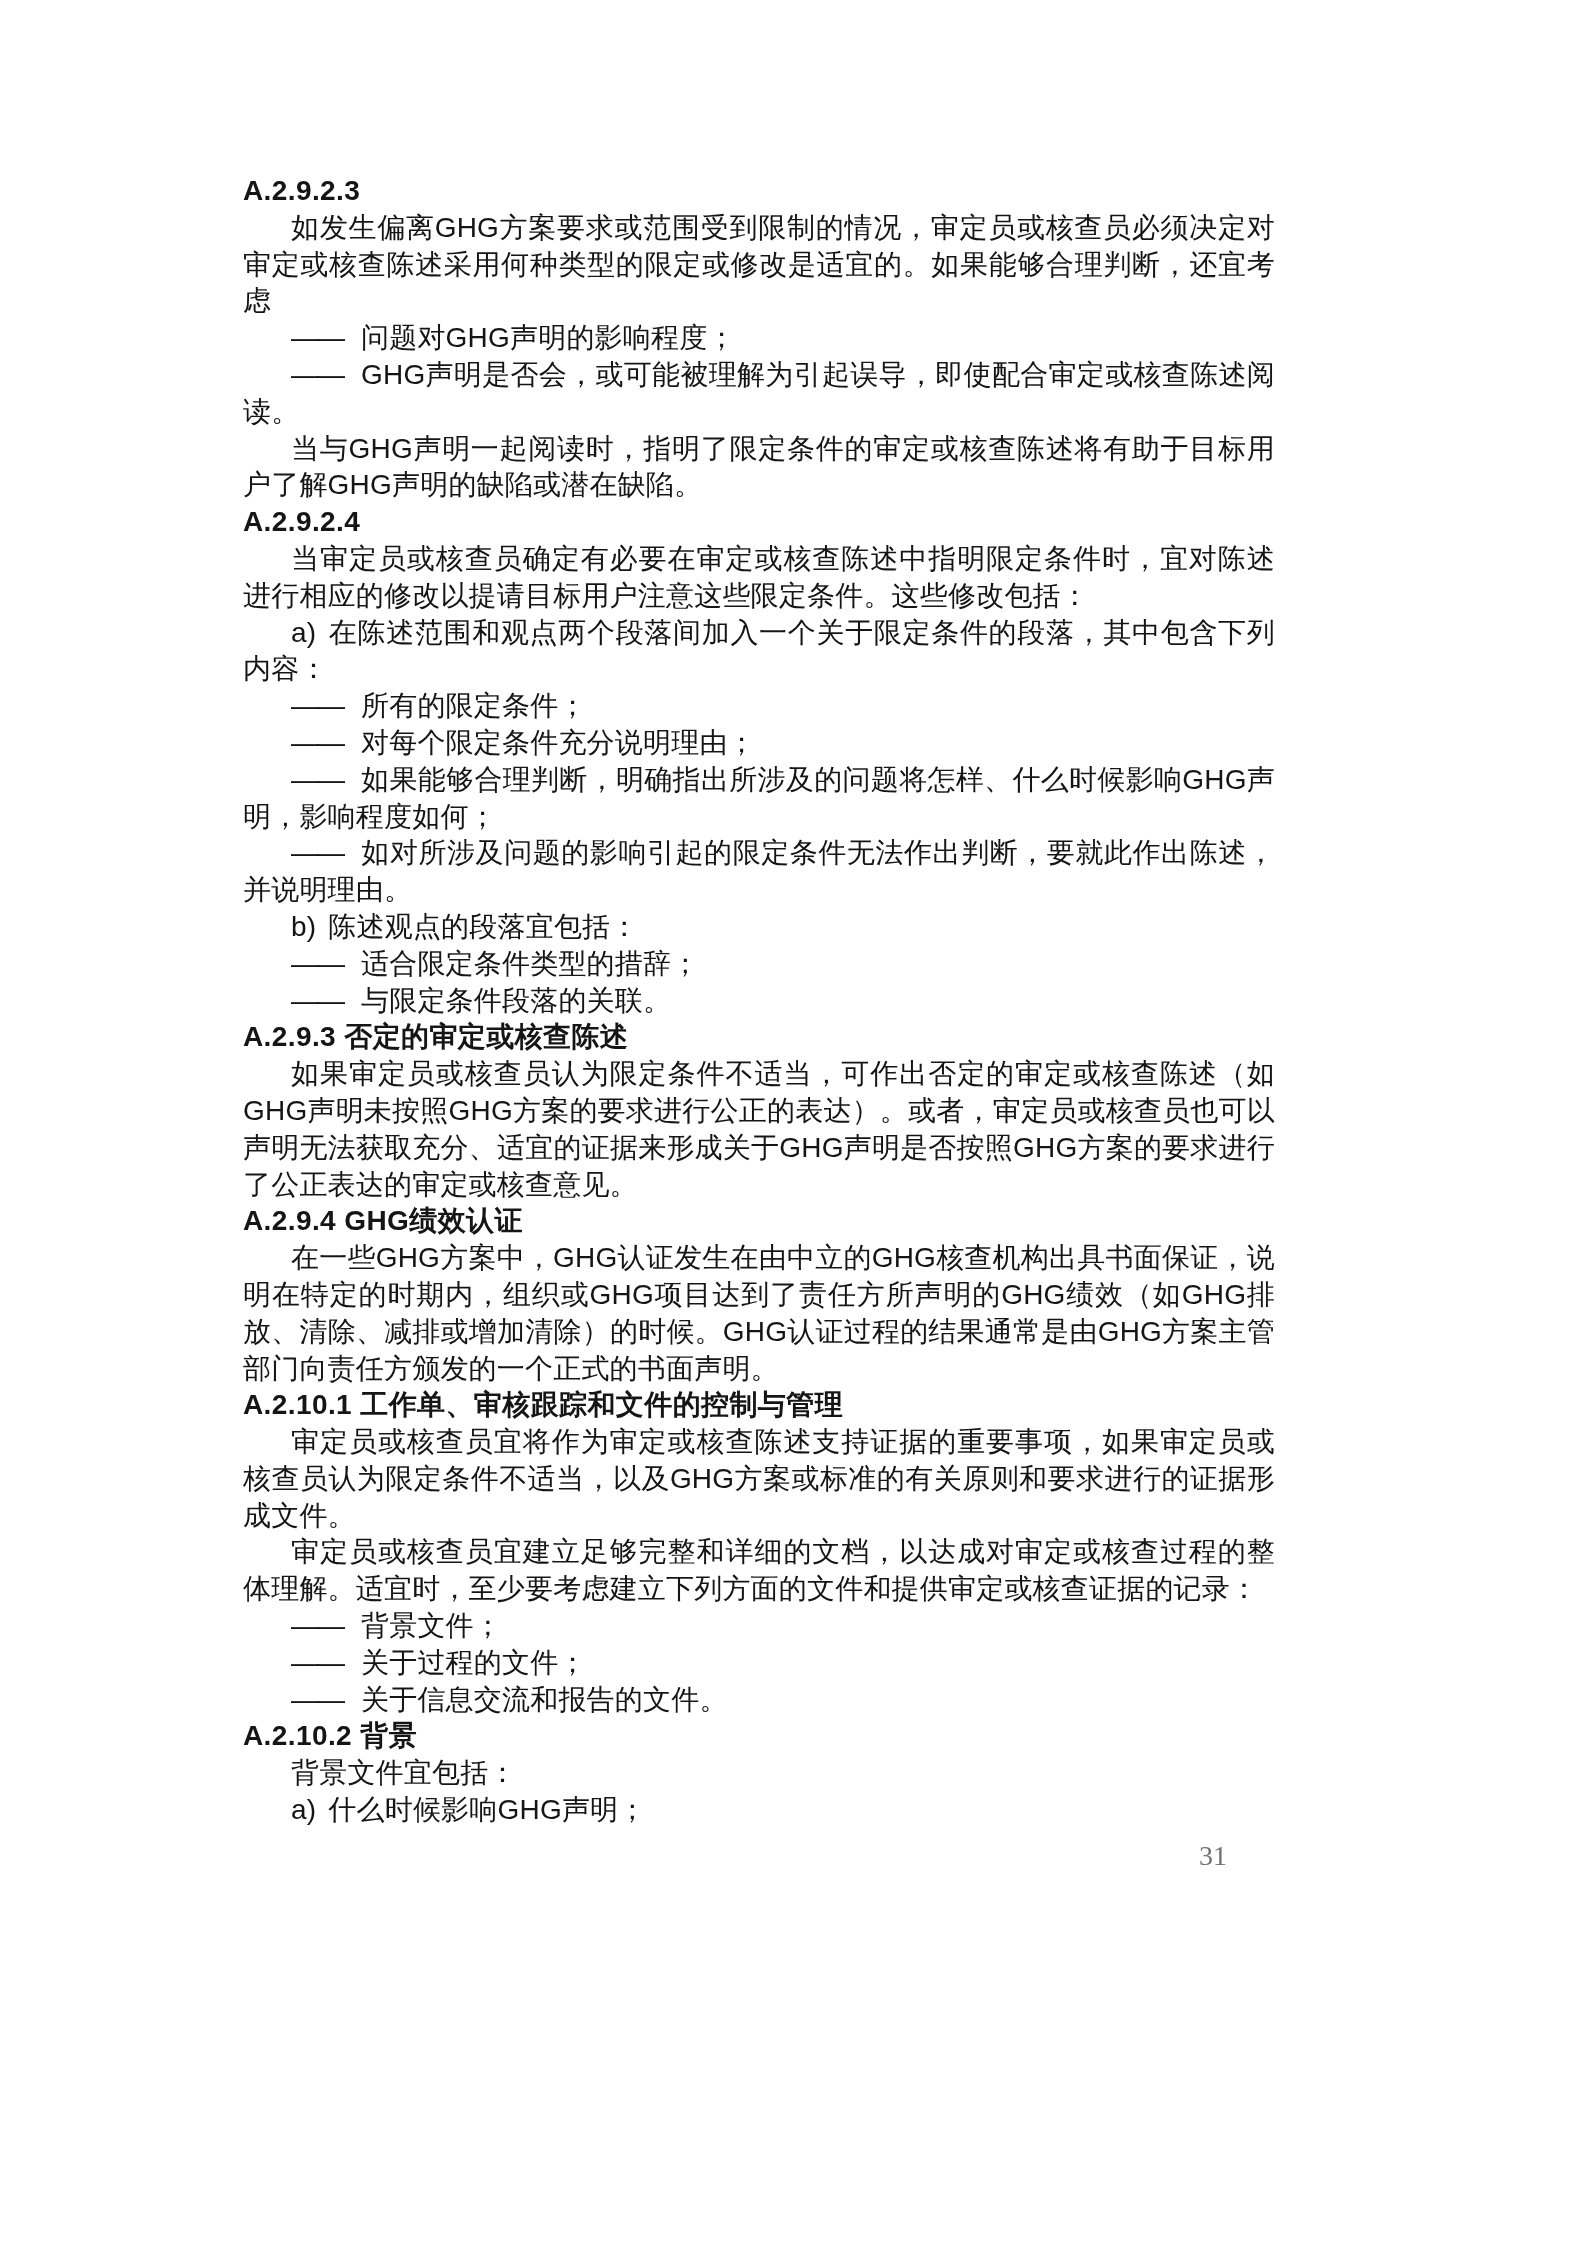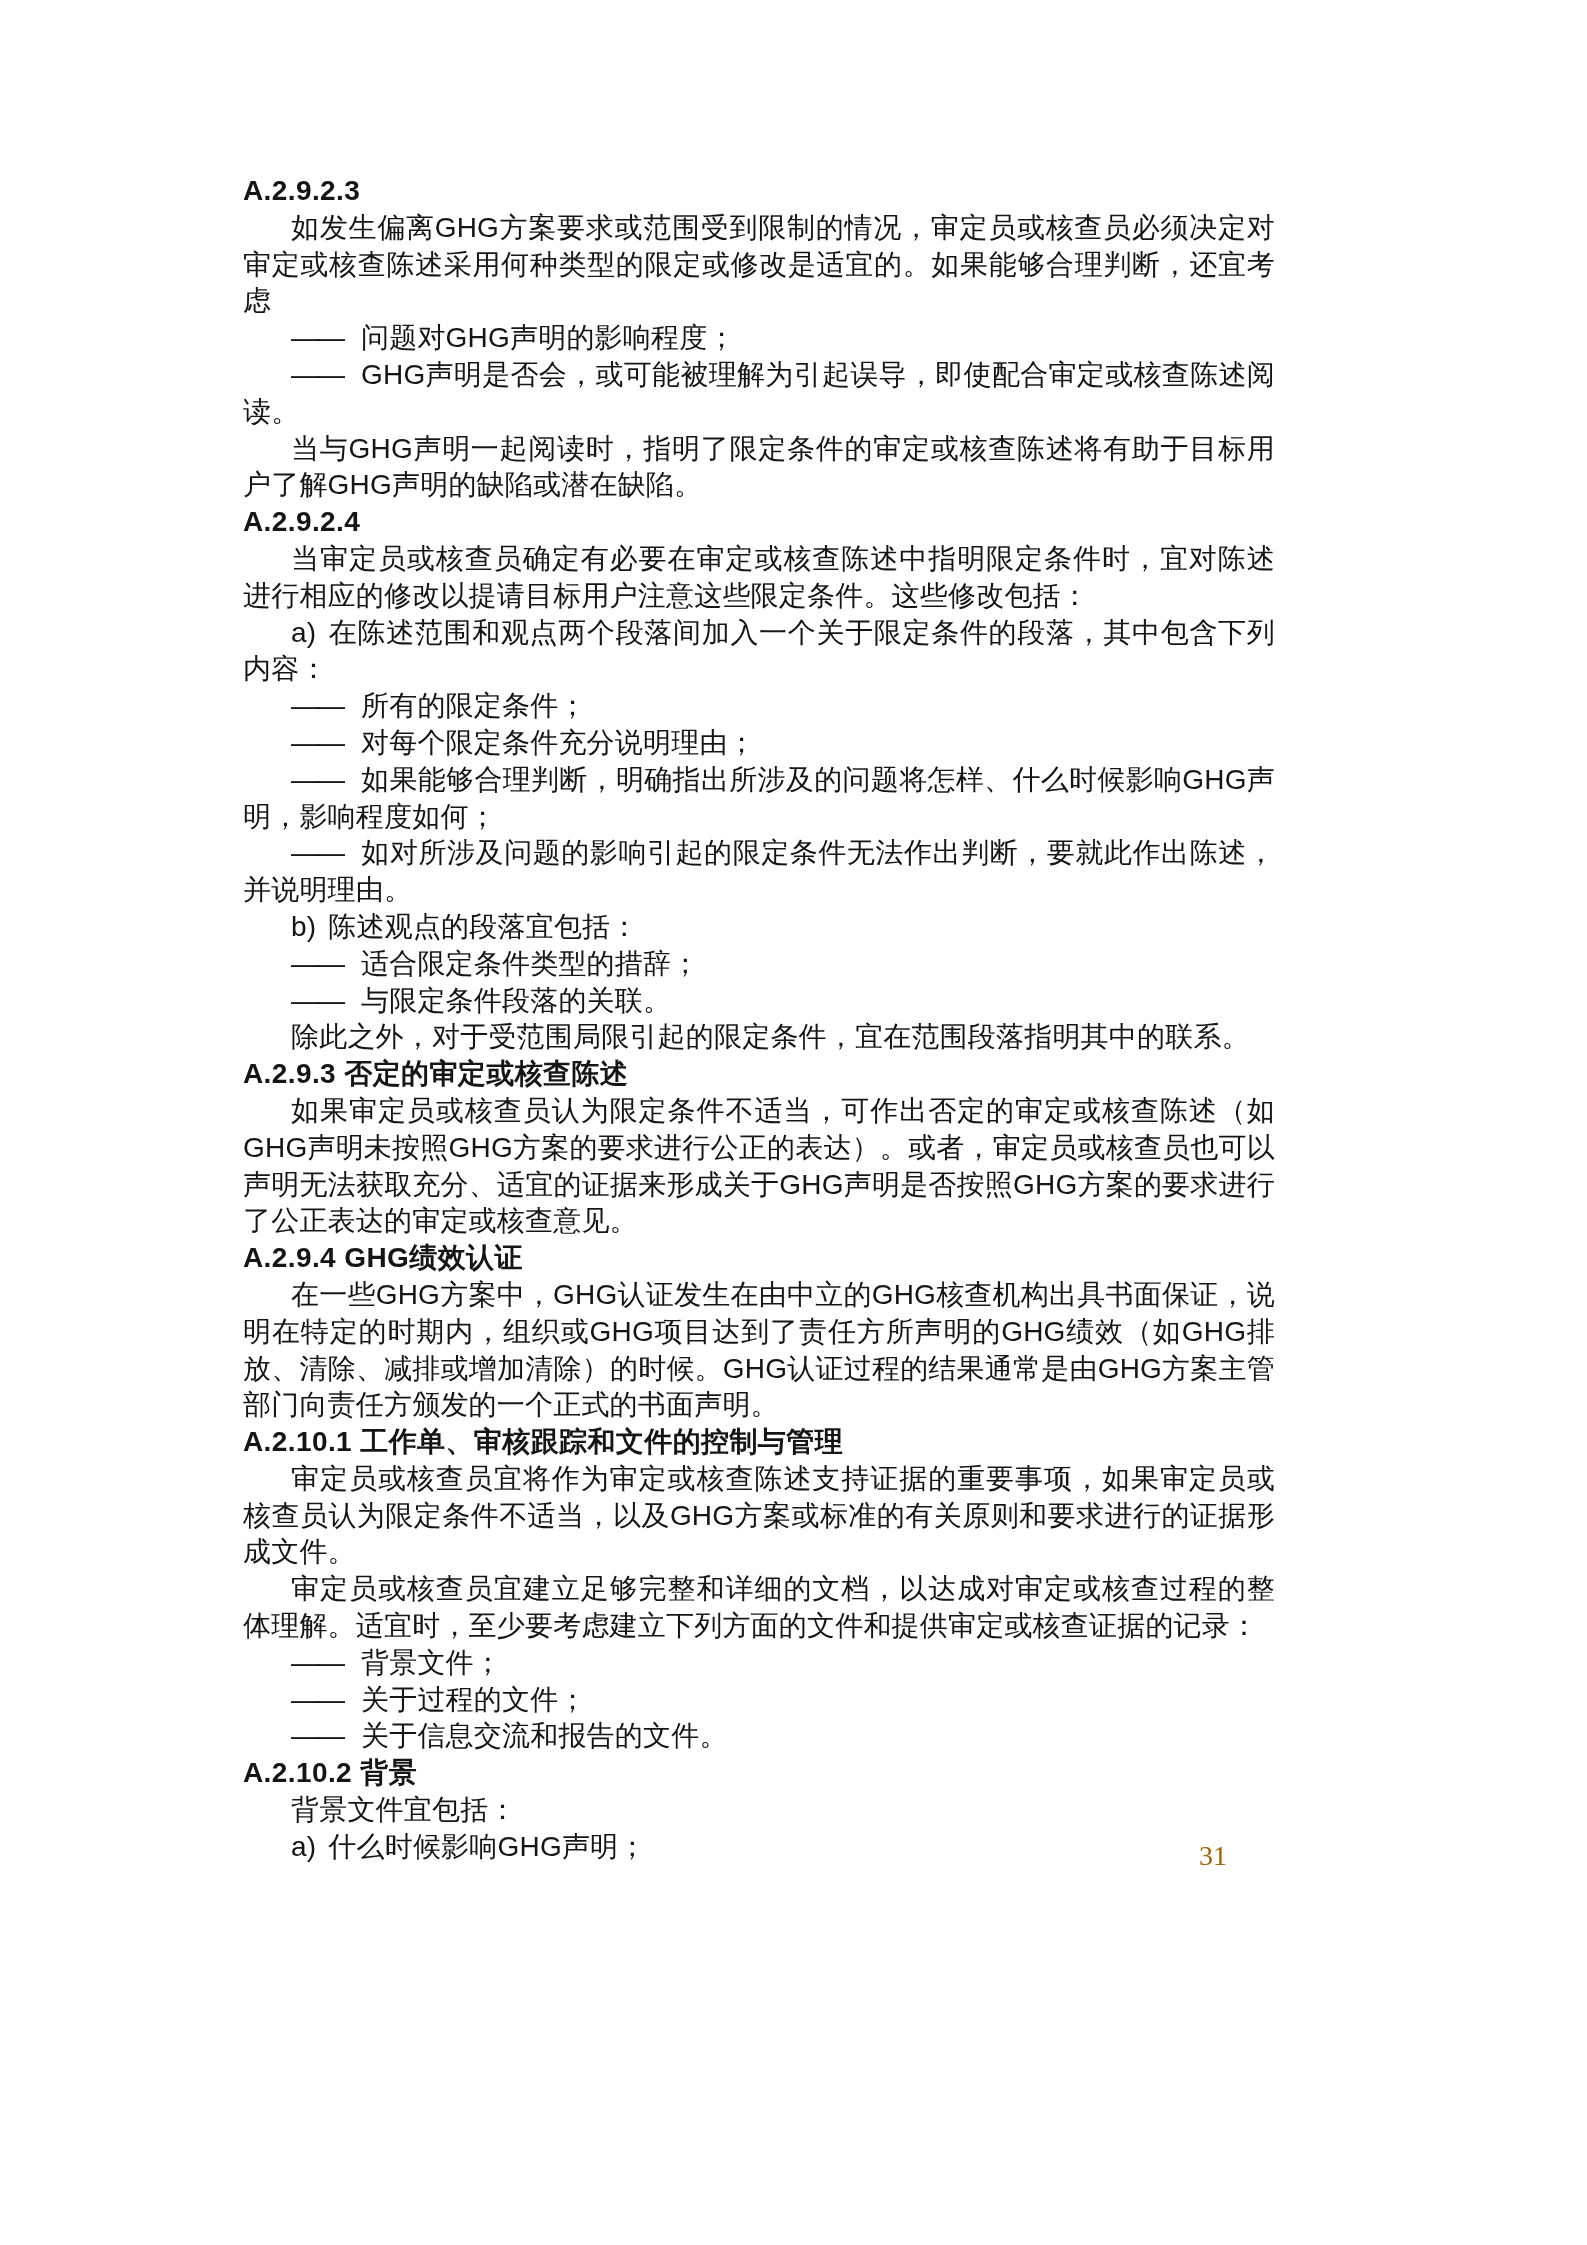--- a/index.html
+++ b/index.html
@@ -46,21 +46,21 @@
     margin-right: 12px;
   }
   .page-number {
     position: absolute;
     top: 1840px;
     left: 1135px;
     width: 100px;
     text-align: center;
     font-family: "Liberation Serif", "DejaVu Serif", serif;
     font-size: 28px;
-    color: #a16207;
+    color: #737373;
   }
 </style>
 </head>
 <body>
 
 <div class="page">
   <div class="content">
       <div class="block heading">A.2.9.2.3</div>
       <div class="block paragraph">如发生偏离GHG方案要求或范围受到限制的情况，审定员或核查员必须决定对审定或核查陈述采用何种类型的限定或修改是适宜的。如果能够合理判断，还宜考虑</div>
       <div class="block dash-item"><span class="dash">——</span><span>问题对GHG声明的影响程度；</span></div>
@@ -69,21 +69,20 @@
       <div class="block heading">A.2.9.2.4</div>
       <div class="block paragraph">当审定员或核查员确定有必要在审定或核查陈述中指明限定条件时，宜对陈述进行相应的修改以提请目标用户注意这些限定条件。这些修改包括：</div>
       <div class="block alpha-item"><span class="alpha-prefix">a)</span><span>在陈述范围和观点两个段落间加入一个关于限定条件的段落，其中包含下列内容：</span></div>
       <div class="block dash-item"><span class="dash">——</span><span>所有的限定条件；</span></div>
       <div class="block dash-item"><span class="dash">——</span><span>对每个限定条件充分说明理由；</span></div>
       <div class="block dash-item"><span class="dash">——</span><span>如果能够合理判断，明确指出所涉及的问题将怎样、什么时候影响GHG声明，影响程度如何；</span></div>
       <div class="block dash-item"><span class="dash">——</span><span>如对所涉及问题的影响引起的限定条件无法作出判断，要就此作出陈述，并说明理由。</span></div>
       <div class="block alpha-item"><span class="alpha-prefix">b)</span><span>陈述观点的段落宜包括：</span></div>
       <div class="block dash-item"><span class="dash">——</span><span>适合限定条件类型的措辞；</span></div>
       <div class="block dash-item"><span class="dash">——</span><span>与限定条件段落的关联。</span></div>
-      <div class="block paragraph">除此之外，对于受范围局限引起的限定条件，宜在范围段落指明其中的联系。</div>
       <div class="block heading">A.2.9.3  否定的审定或核查陈述</div>
       <div class="block paragraph">如果审定员或核查员认为限定条件不适当，可作出否定的审定或核查陈述（如GHG声明未按照GHG方案的要求进行公正的表达）。或者，审定员或核查员也可以声明无法获取充分、适宜的证据来形成关于GHG声明是否按照GHG方案的要求进行了公正表达的审定或核查意见。</div>
       <div class="block heading">A.2.9.4 GHG绩效认证</div>
       <div class="block paragraph">在一些GHG方案中，GHG认证发生在由中立的GHG核查机构出具书面保证，说明在特定的时期内，组织或GHG项目达到了责任方所声明的GHG绩效（如GHG排放、清除、减排或增加清除）的时候。GHG认证过程的结果通常是由GHG方案主管部门向责任方颁发的一个正式的书面声明。</div>
       <div class="block heading">A.2.10.1  工作单、审核跟踪和文件的控制与管理</div>
       <div class="block paragraph">审定员或核查员宜将作为审定或核查陈述支持证据的重要事项，如果审定员或核查员认为限定条件不适当，以及GHG方案或标准的有关原则和要求进行的证据形成文件。</div>
       <div class="block paragraph">审定员或核查员宜建立足够完整和详细的文档，以达成对审定或核查过程的整体理解。适宜时，至少要考虑建立下列方面的文件和提供审定或核查证据的记录：</div>
       <div class="block dash-item"><span class="dash">——</span><span>背景文件；</span></div>
       <div class="block dash-item"><span class="dash">——</span><span>关于过程的文件；</span></div>
       <div class="block dash-item"><span class="dash">——</span><span>关于信息交流和报告的文件。</span></div>

